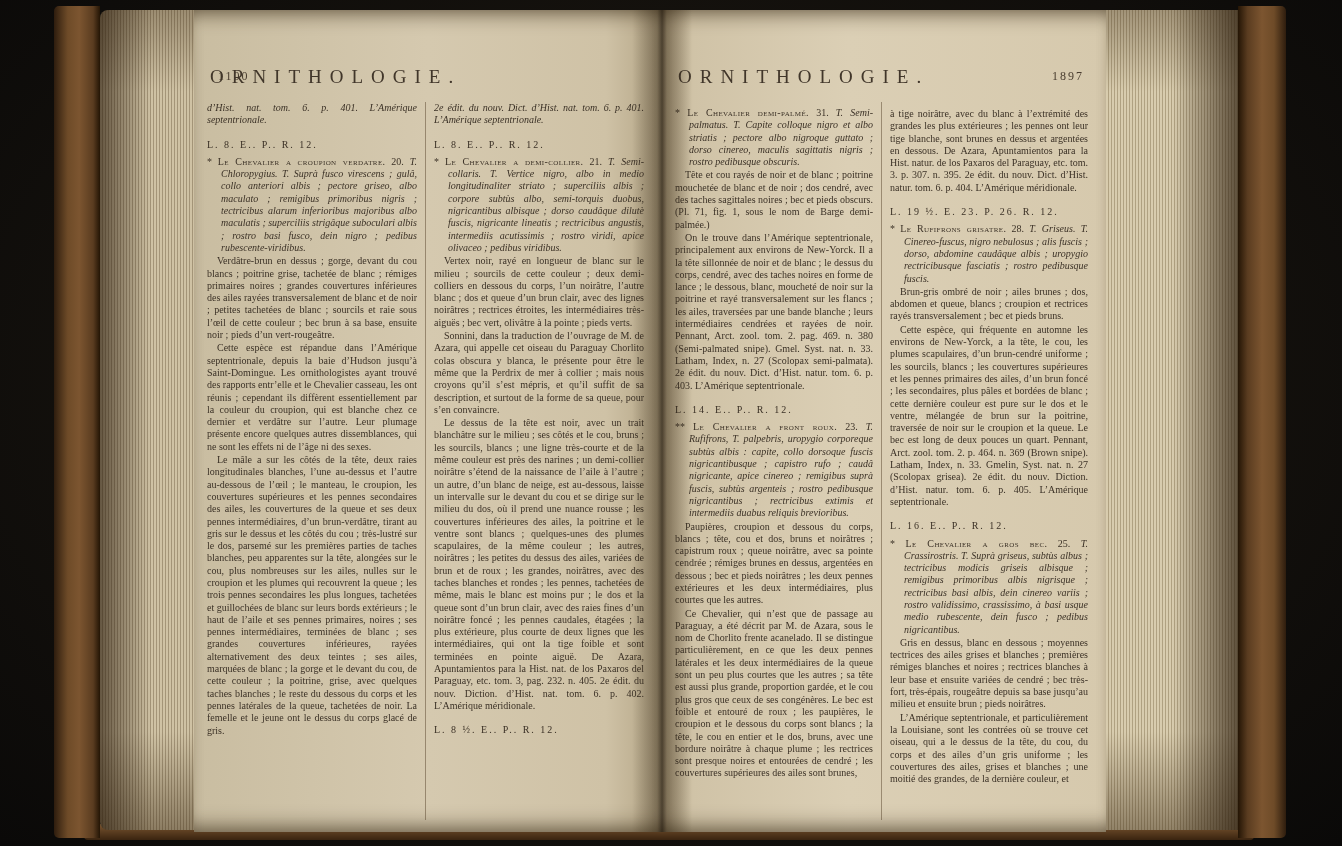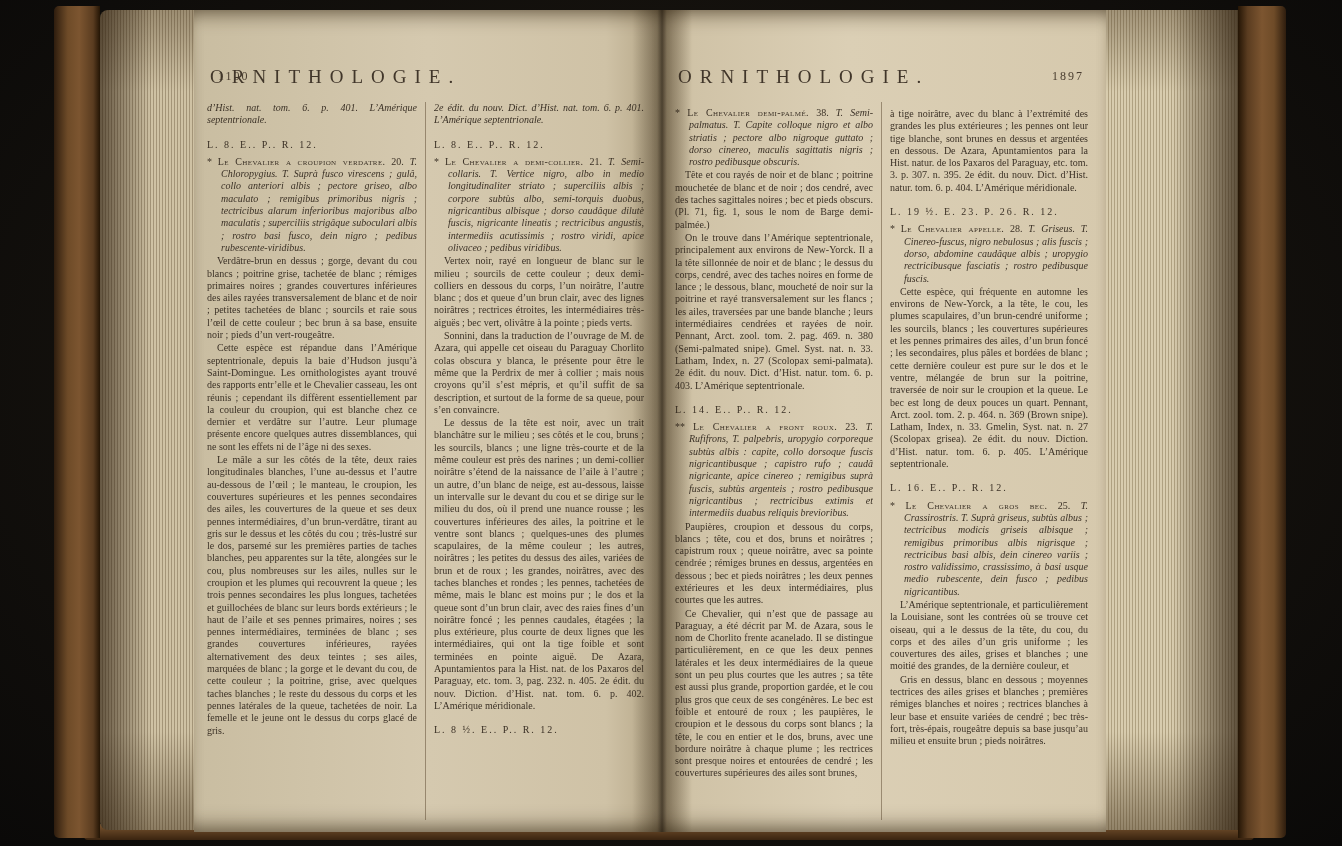--- a/index.html
+++ b/index.html
@@ -93,36 +93,37 @@
     </div>
   </div>
 
   <div class="page page-right">
     <div class="page-head">
       <span class="running-title">ORNITHOLOGIE.</span>
       <span class="pagenum pn-right">1897</span>
     </div>
     <div class="cols">
       <div class="col">
-          <p class="species"><span class="marker">* </span><span class="sc">Le Chevalier demi-palmé.</span><span class="num"> 38. </span><span class="latin">T. Semi-palmatus. T. Capite colloque nigro et albo striatis ; pectore albo nigroque guttato ; dorso cinereo, maculis sagittatis nigris ; rostro pedibusque obscuris.</span></p>
+          <p class="species"><span class="marker">* </span><span class="sc">Le Chevalier demi-palmé.</span><span class="num"> 31. </span><span class="latin">T. Semi-palmatus. T. Capite colloque nigro et albo striatis ; pectore albo nigroque guttato ; dorso cinereo, maculis sagittatis nigris ; rostro pedibusque obscuris.</span></p>
           <p class="para">Tête et cou rayés de noir et de blanc ; poitrine mouchetée de blanc et de noir ; dos cendré, avec des taches sagittales noires ; bec et pieds obscurs. (Pl. 71, fig. 1, sous le nom de Barge demi-palmée.)</p>
           <p class="para">On le trouve dans l’Amérique septentrionale, principalement aux environs de New-Yorck. Il a la tête sillonnée de noir et de blanc ; le dessus du corps, cendré, avec des taches noires en forme de lance ; le dessous, blanc, moucheté de noir sur la poitrine et rayé transversalement sur les flancs ; les ailes, traversées par une bande blanche ; leurs intermédiaires cendrées et rayées de noir. Pennant, Arct. zool. tom. 2. pag. 469. n. 380 (Semi-palmated snipe). Gmel. Syst. nat. n. 33. Latham, Index, n. 27 (Scolopax semi-palmata). 2e édit. du nouv. Dict. d’Hist. natur. tom. 6. p. 403. L’Amérique septentrionale.</p>
           <p class="formula">L. 14. E.. P.. R. 12.</p>
           <p class="species"><span class="marker">** </span><span class="sc">Le Chevalier a front roux.</span><span class="num"> 23. </span><span class="latin">T. Rufifrons, T. palpebris, uropygio corporeque subtùs albis : capite, collo dorsoque fuscis nigricantibusque ; capistro rufo ; caudâ nigricante, apice cinereo ; remigibus suprà fuscis, subtùs argenteis ; rostro pedibusque nigricantibus ; rectricibus extimis et intermediis duabus reliquis brevioribus.</span></p>
           <p class="para">Paupières, croupion et dessous du corps, blancs ; tête, cou et dos, bruns et noirâtres ; capistrum roux ; queue noirâtre, avec sa pointe cendrée ; rémiges brunes en dessus, argentées en dessous ; bec et pieds noirâtres ; les deux pennes extérieures et les deux intermédiaires, plus courtes que les autres.</p>
           <p class="para">Ce Chevalier, qui n’est que de passage au Paraguay, a été décrit par M. de Azara, sous le nom de Chorlito frente acanelado. Il se distingue particulièrement, en ce que les deux pennes latérales et les deux intermédiaires de la queue sont un peu plus courtes que les autres ; sa tête est aussi plus grande, proportion gardée, et le cou plus gros que ceux de ses congénères. Le bec est foible et entouré de roux ; les paupières, le croupion et le dessous du corps sont blancs ; la tête, le cou en entier et le dos, bruns, avec une bordure noirâtre à chaque plume ; les rectrices sont presque noires et entourées de cendré ; les couvertures supérieures des ailes sont brunes,</p>
         </div>
       <div class="rule"></div>
       <div class="col">
           <p class="cont">à tige noirâtre, avec du blanc à l’extrémité des grandes les plus extérieures ; les pennes ont leur tige blanche, sont brunes en dessus et argentées en dessous. De Azara, Apuntamientos para la Hist. natur. de los Paxaros del Paraguay, etc. tom. 3. p. 307. n. 395. 2e édit. du nouv. Dict. d’Hist. natur. tom. 6. p. 404. L’Amérique méridionale.</p>
           <p class="formula">L. 19 ½. E. 23. P. 26. R. 12.</p>
-          <p class="species"><span class="marker">* </span><span class="sc">Le Chevalier appelle.</span><span class="num"> 28. </span><span class="latin">T. Griseus. T. Cinereo-fuscus, nigro nebulosus ; alis fuscis ; dorso, abdomine caudâque albis ; uropygio rectricibusque fasciatis ; rostro pedibusque fuscis.</span></p>
+          <p class="species"><span class="marker">* </span><span class="sc">Le Rufifrons grisatre.</span><span class="num"> 28. </span><span class="latin">T. Griseus. T. Cinereo-fuscus, nigro nebulosus ; alis fuscis ; dorso, abdomine caudâque albis ; uropygio rectricibusque fasciatis ; rostro pedibusque fuscis.</span></p>
+          <p class="para">Brun-gris ombré de noir ; ailes brunes ; dos, abdomen et queue, blancs ; croupion et rectrices rayés transversalement ; bec et pieds bruns.</p>
           <p class="para">Cette espèce, qui fréquente en automne les environs de New-Yorck, a la tête, le cou, les plumes scapulaires, d’un brun-cendré uniforme ; les sourcils, blancs ; les couvertures supérieures et les pennes primaires des ailes, d’un brun foncé ; les secondaires, plus pâles et bordées de blanc ; cette dernière couleur est pure sur le dos et le ventre, mélangée de brun sur la poitrine, traversée de noir sur le croupion et la queue. Le bec est long de deux pouces un quart. Pennant, Arct. zool. tom. 2. p. 464. n. 369 (Brown snipe). Latham, Index, n. 33. Gmelin, Syst. nat. n. 27 (Scolopax grisea). 2e édit. du nouv. Diction. d’Hist. natur. tom. 6. p. 405. L’Amérique septentrionale.</p>
           <p class="formula">L. 16. E.. P.. R. 12.</p>
           <p class="species"><span class="marker">* </span><span class="sc">Le Chevalier a gros bec.</span><span class="num"> 25. </span><span class="latin">T. Crassirostris. T. Suprà griseus, subtùs albus ; tectricibus modicis griseis albisque ; remigibus primoribus albis nigrisque ; rectricibus basi albis, dein cinereo variis ; rostro validissimo, crassissimo, à basi usque medio rubescente, dein fusco ; pedibus nigricantibus.</span></p>
+          <p class="para">Gris en dessus, blanc en dessous ; moyennes tectrices des ailes grises et blanches ; premières rémiges blanches et noires ; rectrices blanches à leur base et ensuite variées de cendré ; bec très-fort, très-épais, rougeâtre depuis sa base jusqu’au milieu et ensuite brun ; pieds noirâtres.</p>
           <p class="para">L’Amérique septentrionale, et particulièrement la Louisiane, sont les contrées où se trouve cet oiseau, qui a le dessus de la tête, du cou, du corps et des ailes d’un gris uniforme ; les couvertures des ailes, grises et blanches ; une moitié des grandes, de la dernière couleur, et</p>
-          <p class="para">Gris en dessus, blanc en dessous ; moyennes tectrices des ailes grises et blanches ; premières rémiges blanches et noires ; rectrices blanches à leur base et ensuite variées de cendré ; bec très-fort, très-épais, rougeâtre depuis sa base jusqu’au milieu et ensuite brun ; pieds noirâtres.</p>
         </div>
     </div>
   </div>
 
   <div class="gutter"></div>
 </div>
 
 </body></html>

